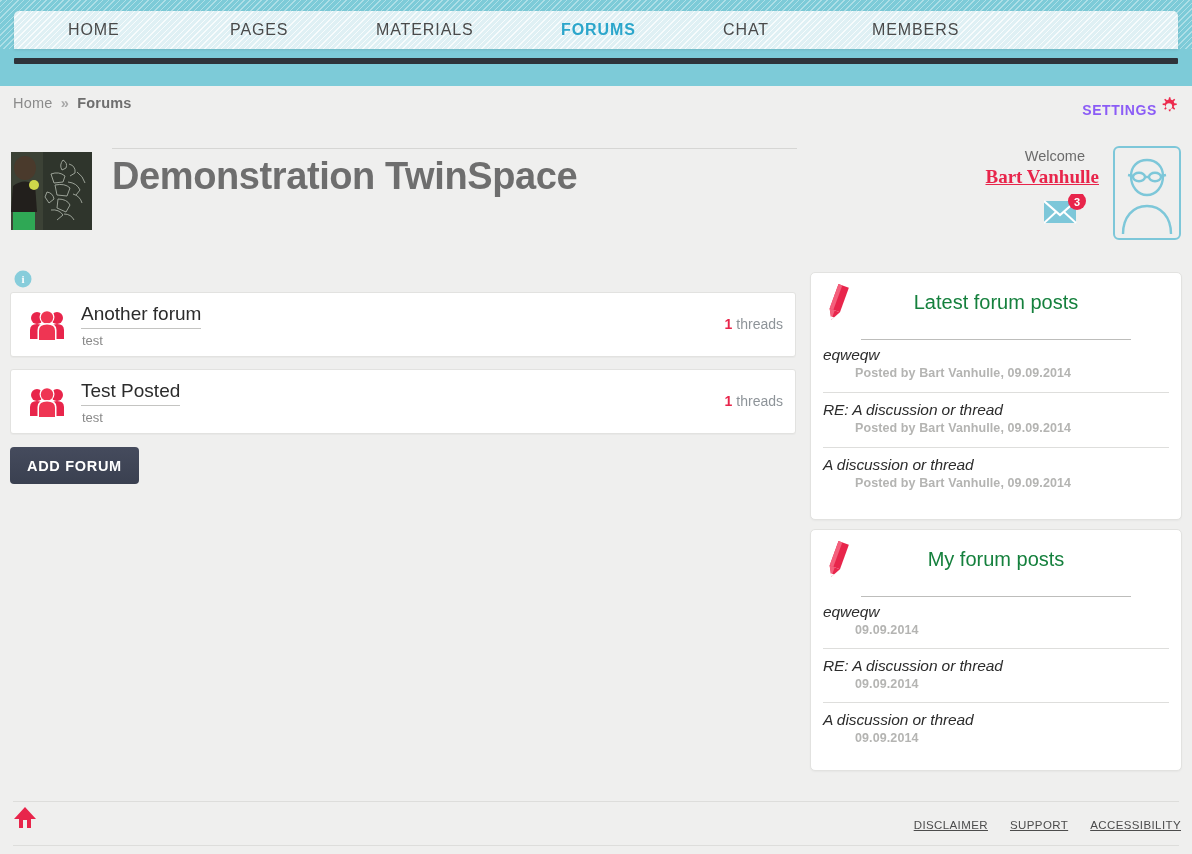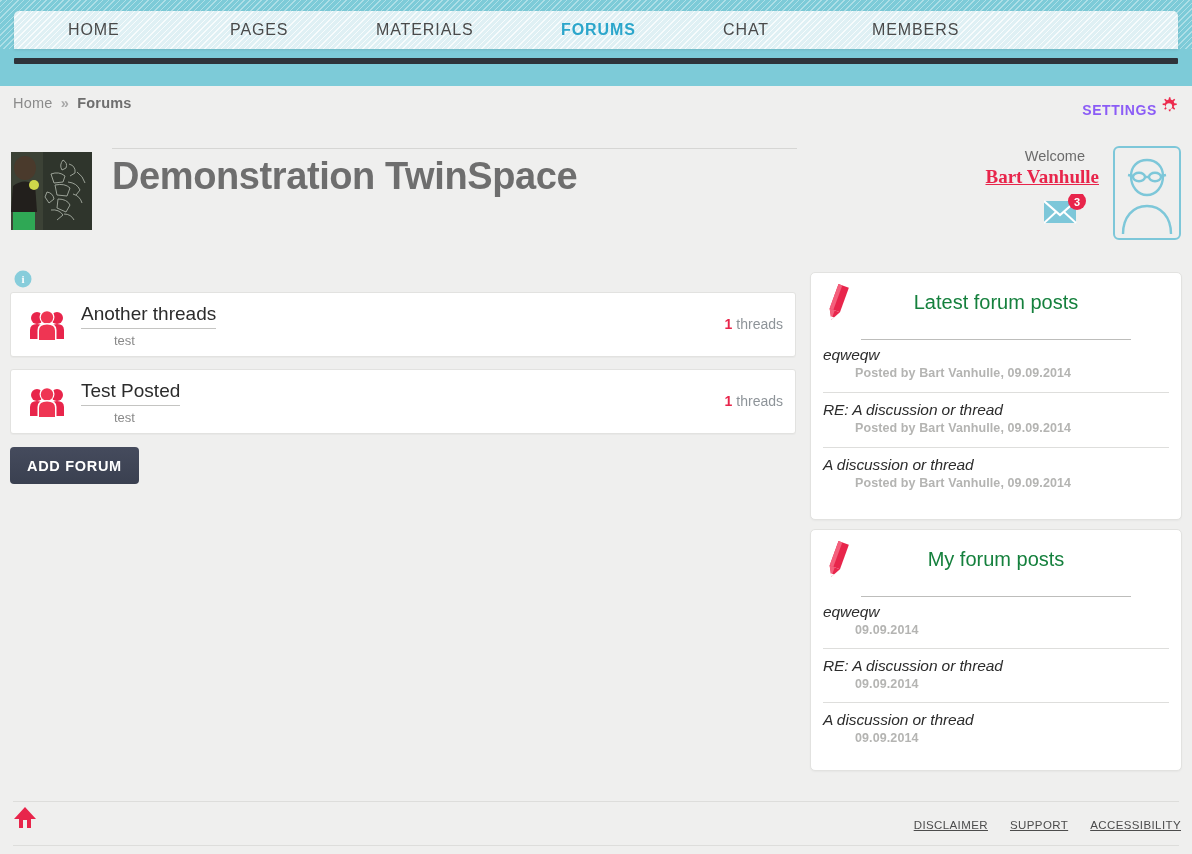--- a/index.html
+++ b/index.html
@@ -192,21 +192,20 @@
     color: #2c2c2c;
     border-bottom: 1px solid #c4c4c2;
     padding-bottom: 3px;
     text-decoration: none;
   }
   .forum-desc {
     position: absolute;
     left: 71px; top: 40px;
     font-size: 13px;
     color: #8a8a8a;
-    margin-left: 32px;
   }
   .forum-threads {
     position: absolute;
     right: 12px; top: 23px;
     font-size: 14px;
     color: #8e9499;
   }
   .forum-threads b { color: #e8254b; font-weight: bold; }
 
   .add-forum-btn {
@@ -417,21 +416,21 @@
       <span class="forum-icon"><svg width="34" height="30" viewBox="0 0 34 30">
           <circle cx="7" cy="8" r="6" fill="#e8254b"></circle>
           <path d="M0 29 l0 -9 q0 -6 7 -6 q7 0 7 6 l0 9z" fill="#e8254b"></path>
           <circle cx="27" cy="8" r="6" fill="#e8254b"></circle>
           <path d="M20 29 l0 -9 q0 -6 7 -6 q7 0 7 6 l0 9z" fill="#e8254b"></path>
           <circle cx="17" cy="7" r="7.5" fill="#ffffff"></circle>
           <circle cx="17" cy="7.5" r="6.2" fill="#ef3553"></circle>
           <path d="M7.5 30 l0 -10 q0 -7 9.5 -7 q9.5 0 9.5 7 l0 10z" fill="#ffffff"></path>
           <path d="M9 30 l0 -9.5 q0 -6 8 -6 q8 0 8 6 l0 9.5z" fill="#ef3553"></path>
         </svg></span>
-      <a href="#" class="forum-name">Another threads</a>
+      <a href="#" class="forum-name">Another forum</a>
       <div class="forum-desc">test</div>
       <div class="forum-threads"><b>1</b> <span>threads</span></div>
     </div>
     <div class="forum-card">
       <span class="forum-icon"><svg width="34" height="30" viewBox="0 0 34 30">
           <circle cx="7" cy="8" r="6" fill="#e8254b"></circle>
           <path d="M0 29 l0 -9 q0 -6 7 -6 q7 0 7 6 l0 9z" fill="#e8254b"></path>
           <circle cx="27" cy="8" r="6" fill="#e8254b"></circle>
           <path d="M20 29 l0 -9 q0 -6 7 -6 q7 0 7 6 l0 9z" fill="#e8254b"></path>
           <circle cx="17" cy="7" r="7.5" fill="#ffffff"></circle>

